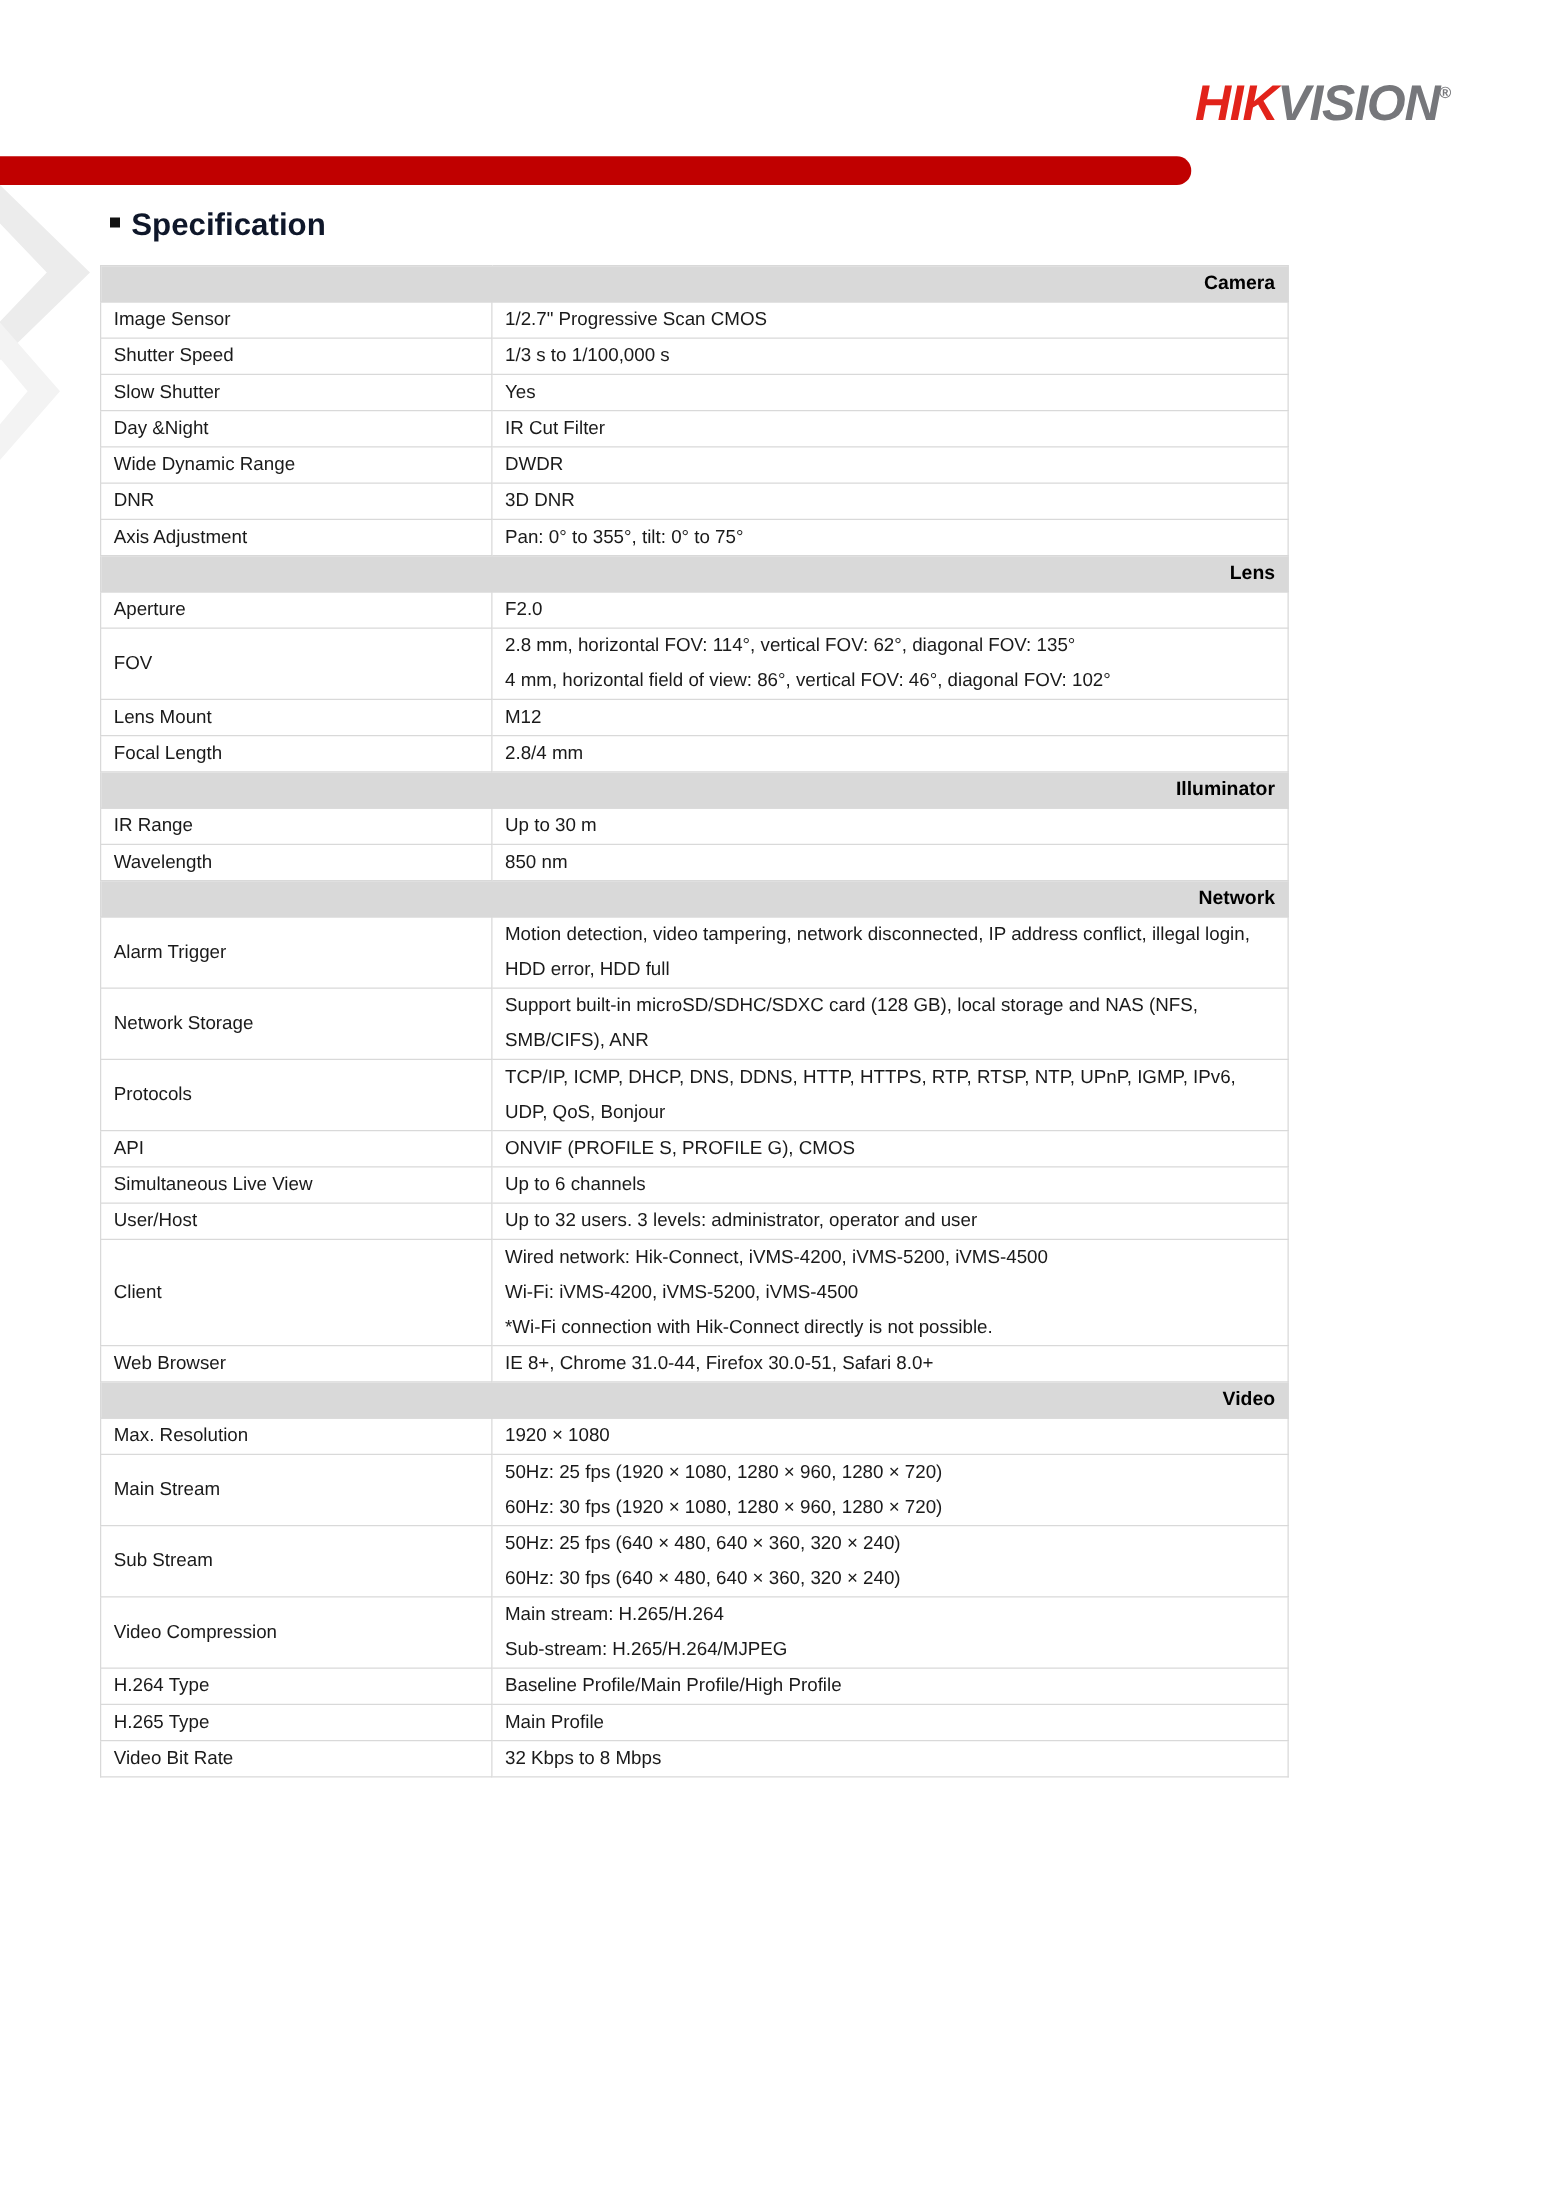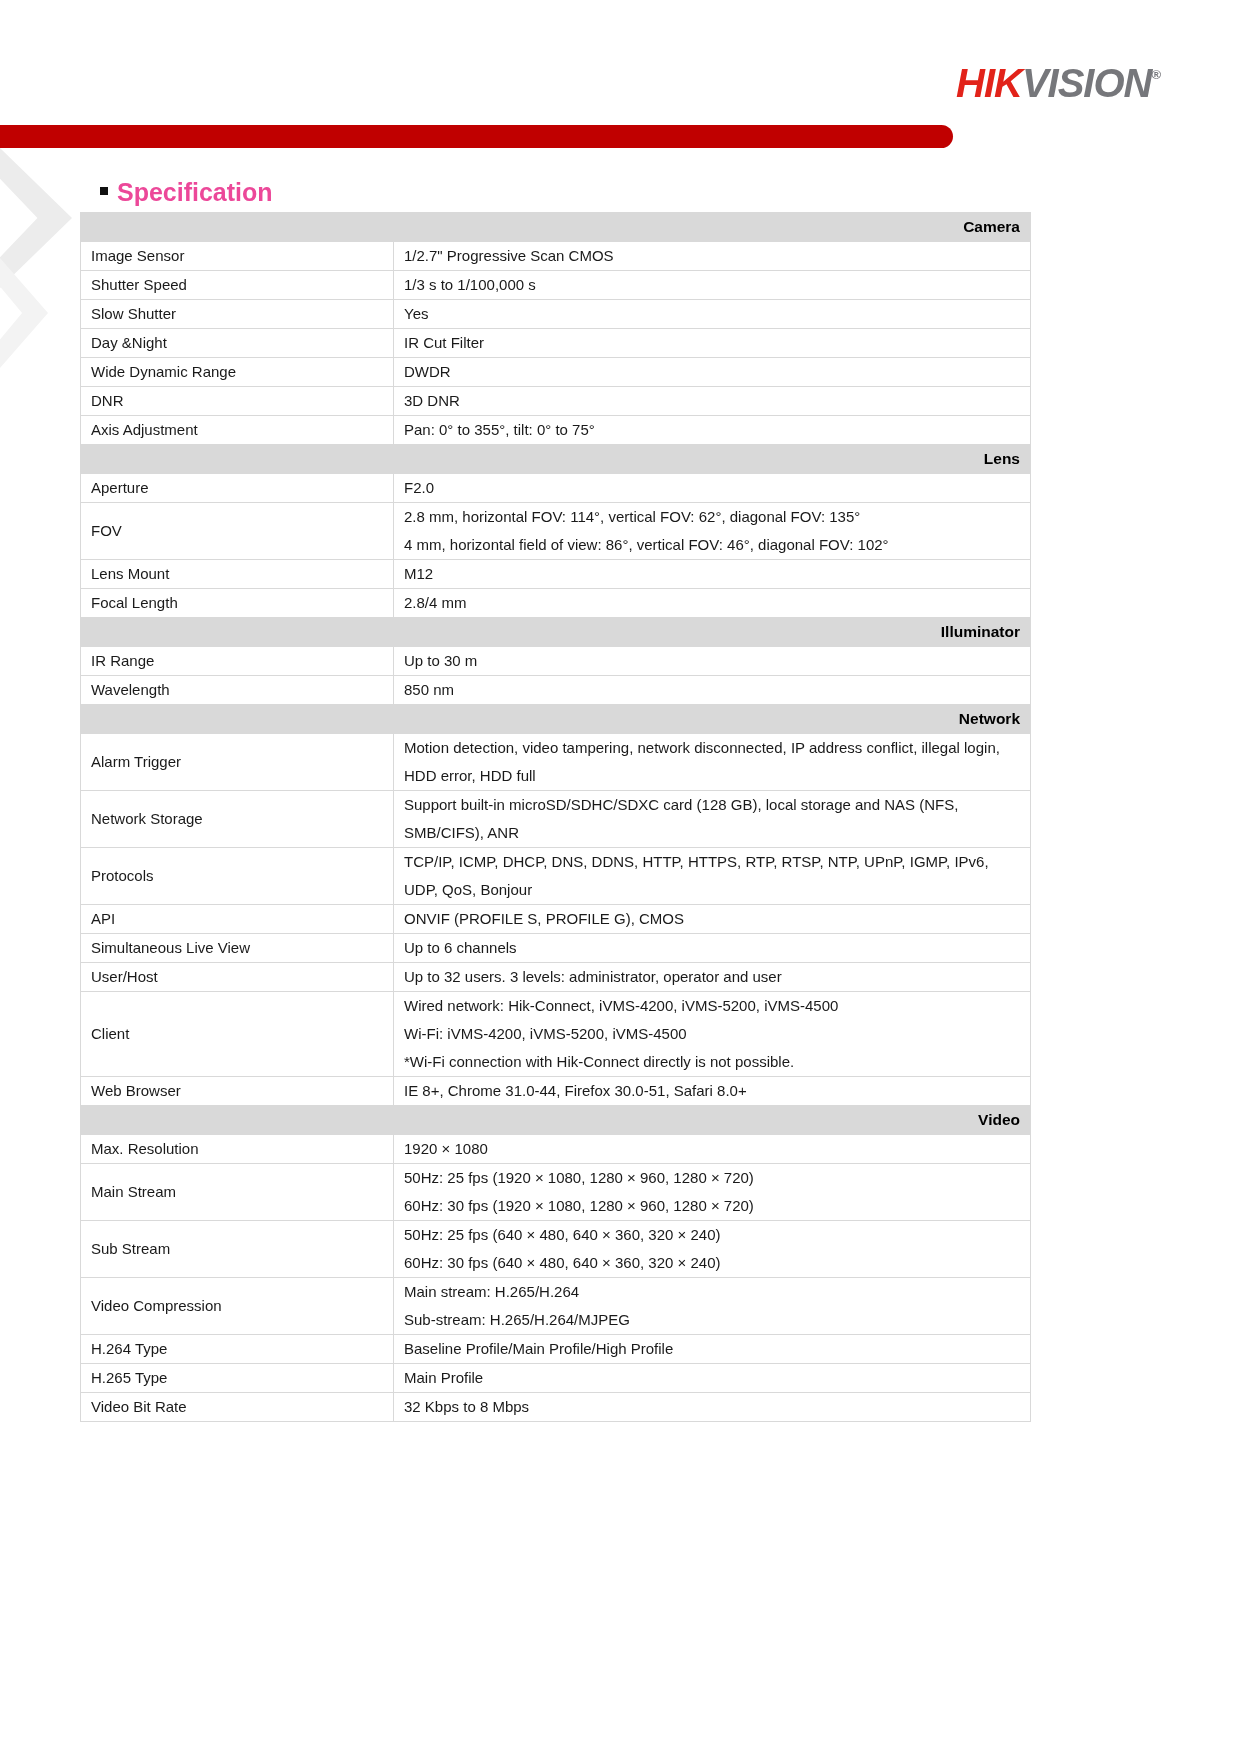--- a/index.html
+++ b/index.html
@@ -44,24 +44,24 @@
   
   .deco{position:absolute;left:0;top:148px;width:90px;height:220px;pointer-events:none;}
   .deco .t1{position:absolute;left:0;top:0;width:72px;height:140px;background:#ececec;
     clip-path:polygon(0 0,100% 50%,0 100%,0 78%,52% 50%,0 22%);}
   .deco .t2{position:absolute;left:0;top:110px;width:48px;height:110px;background:#f3f3f3;
     clip-path:polygon(0 0,100% 50%,0 100%,0 74%,46% 50%,0 26%);}
   
   h1.spec-heading{
     position:absolute;
     left:88px; top:163px;
-    margin:12px;
+    margin:0;
     font-size:25px;
     font-weight:bold;
-    color:#ec4899;
+    color:#0f172a;
     line-height:34px;
     white-space:nowrap;
   }
   h1.spec-heading .bullet{
     display:inline-block;
     width:8px;height:8px;
     background:#111;
     margin-right:9px;
     vertical-align:6px;
   }

